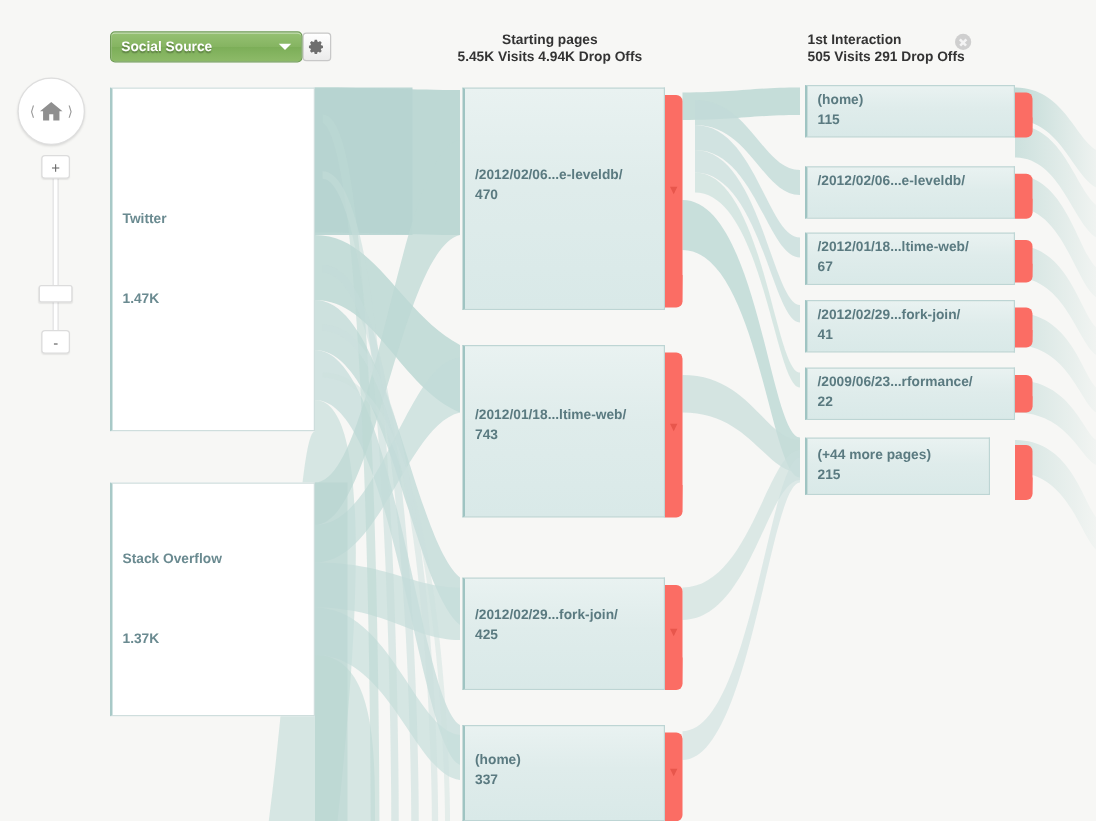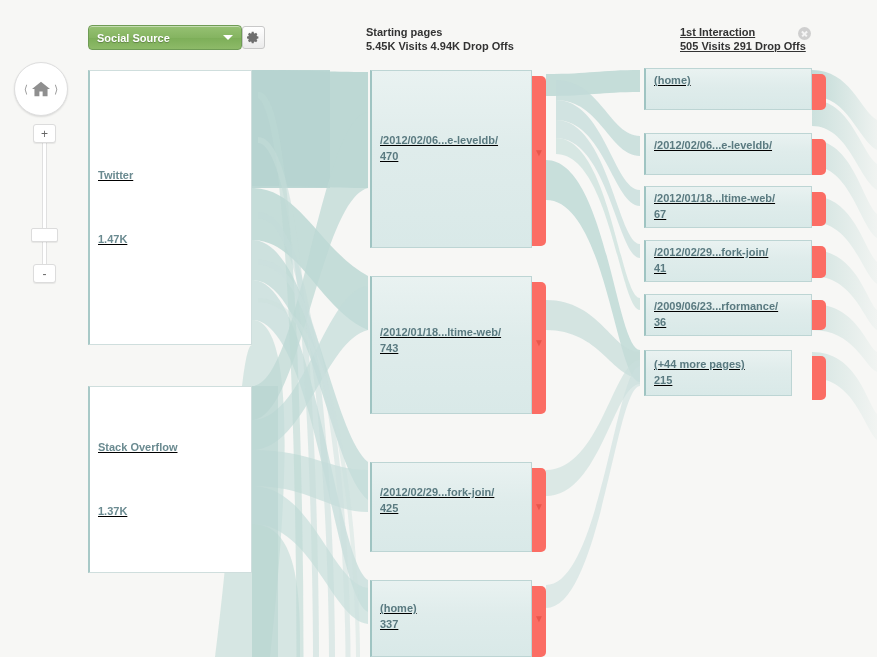--- a/index.html
+++ b/index.html
@@ -153,21 +153,20 @@
   .node {
     position: absolute;
     z-index: 20;
     box-sizing: border-box;
     background: linear-gradient(to bottom, #e9f2f1 0%, #dfeceb 45%, #d9e9e8 100%);
     border: 1px solid #bdd5d4;
     border-left: 2px solid #9fc4c2;
     padding: 16px 8px 0 8px;
     cursor: pointer;
     overflow: hidden;
-    text-decoration: underline;
   }
   .node.plain {
     background: #ffffff;
     border: 1px solid #cfdedd;
     border-left: 2px solid #a8c9c7;
     gap: 48px;
   }
   .node .n-label {
     font-size: 11px;
     font-weight: bold;
@@ -290,26 +289,26 @@
       <span class="dim-caret"></span>
     </div>
     <div class="gear-btn">
       <svg width="13" height="13" viewBox="0 0 16 16">
         <path fill="#6e6e6e" d="M8 5.2a2.8 2.8 0 100 5.6 2.8 2.8 0 000-5.6zm0 4.2a1.4 1.4 0 110-2.8 1.4 1.4 0 010 2.8z"></path>
         <path fill="#6e6e6e" d="M14 9.2v-2.4l-1.7-.3a4.6 4.6 0 00-.5-1.2l1-1.4-1.7-1.7-1.4 1a4.6 4.6 0 00-1.2-.5L8.2 1H5.8l-.3 1.7c-.43.11-.83.28-1.2.5l-1.4-1L1.2 3.9l1 1.4c-.22.37-.39.77-.5 1.2L0 6.8v2.4l1.7.3c.11.43.28.83.5 1.2l-1 1.4 1.7 1.7 1.4-1c.37.22.77.39 1.2.5l.3 1.7h2.4l.3-1.7c.43-.11.83-.28 1.2-.5l1.4 1 1.7-1.7-1-1.4c.22-.37.39-.77.5-1.2L14 9.2z"></path>
       </svg>
     </div>
   </div>
 
-  <div class="col-header" style="left:366px; top:25px;">
+  <div class="col-header" style="left:366px; top:25px;text-align:center;">
     <div class="ch-title">Starting pages</div>
     <div class="ch-stats">5.45K Visits 4.94K Drop Offs</div>
   </div>
 
-  <div class="col-header" style="left:680px; top:25px;text-decoration:underline;">
+  <div class="col-header" style="left:646px; top:25px;">
     <div class="ch-title">1st Interaction</div>
     <div class="ch-stats">505 Visits 291 Drop Offs</div>
     <span class="close-dot"></span>
   </div>
 
   <div class="navwidget">
     <div class="home-circle">
       <span class="chev l">⟨</span>
       <svg width="20" height="18" viewBox="0 0 24 22">
         <path fill="#8f8f8f" d="M12 2 1 11h3v9h6v-6h4v6h6v-9h3L12 2z"></path>
@@ -362,20 +361,21 @@
   <div class="node" style="left:370px; top:580px; width:162px; height:77px; padding-top:20px;">
     <div class="n-label">(home)</div>
     <div class="n-value">337</div>
   </div>
   <div class="dropbar" style="left:532px; top:586px; height:71px;">
     <span class="arrow" style="top:28px;">▼</span>
   </div>
 
   <div class="node" style="left:644px; top:68px; width:168px; height:42px; padding-top:4px;">
     <div class="n-label">(home)</div>
+    <div class="n-value">115</div>
   </div>
   <div class="dropbar" style="left:812px; top:74px; height:36px;">
     <span class="fade" style="height:16px;"></span>
   </div>
 
   <div class="node" style="left:644px; top:133px; width:168px; height:42px; padding-top:4px;">
     <div class="n-label">/2012/02/06...e-leveldb/</div>
   </div>
   <div class="dropbar" style="left:812px; top:139px; height:36px;">
     <span class="fade" style="height:16px;"></span>
@@ -392,21 +392,21 @@
   <div class="node" style="left:644px; top:240px; width:168px; height:42px; padding-top:4px;">
     <div class="n-label">/2012/02/29...fork-join/</div>
     <div class="n-value">41</div>
   </div>
   <div class="dropbar" style="left:812px; top:246px; height:32px;">
     <span class="fade" style="height:14px;"></span>
   </div>
 
   <div class="node" style="left:644px; top:294px; width:168px; height:42px; padding-top:4px;">
     <div class="n-label">/2009/06/23...rformance/</div>
-    <div class="n-value">36</div>
+    <div class="n-value">22</div>
   </div>
   <div class="dropbar" style="left:812px; top:300px; height:30px;">
     <span class="fade" style="height:13px;"></span>
   </div>
 
   <div class="node" style="left:644px; top:350px; width:148px; height:46px; padding-top:6px;">
     <div class="n-label">(+44 more pages)</div>
     <div class="n-value">215</div>
   </div>
   <div class="dropbar" style="left:812px; top:356px; height:44px;">

